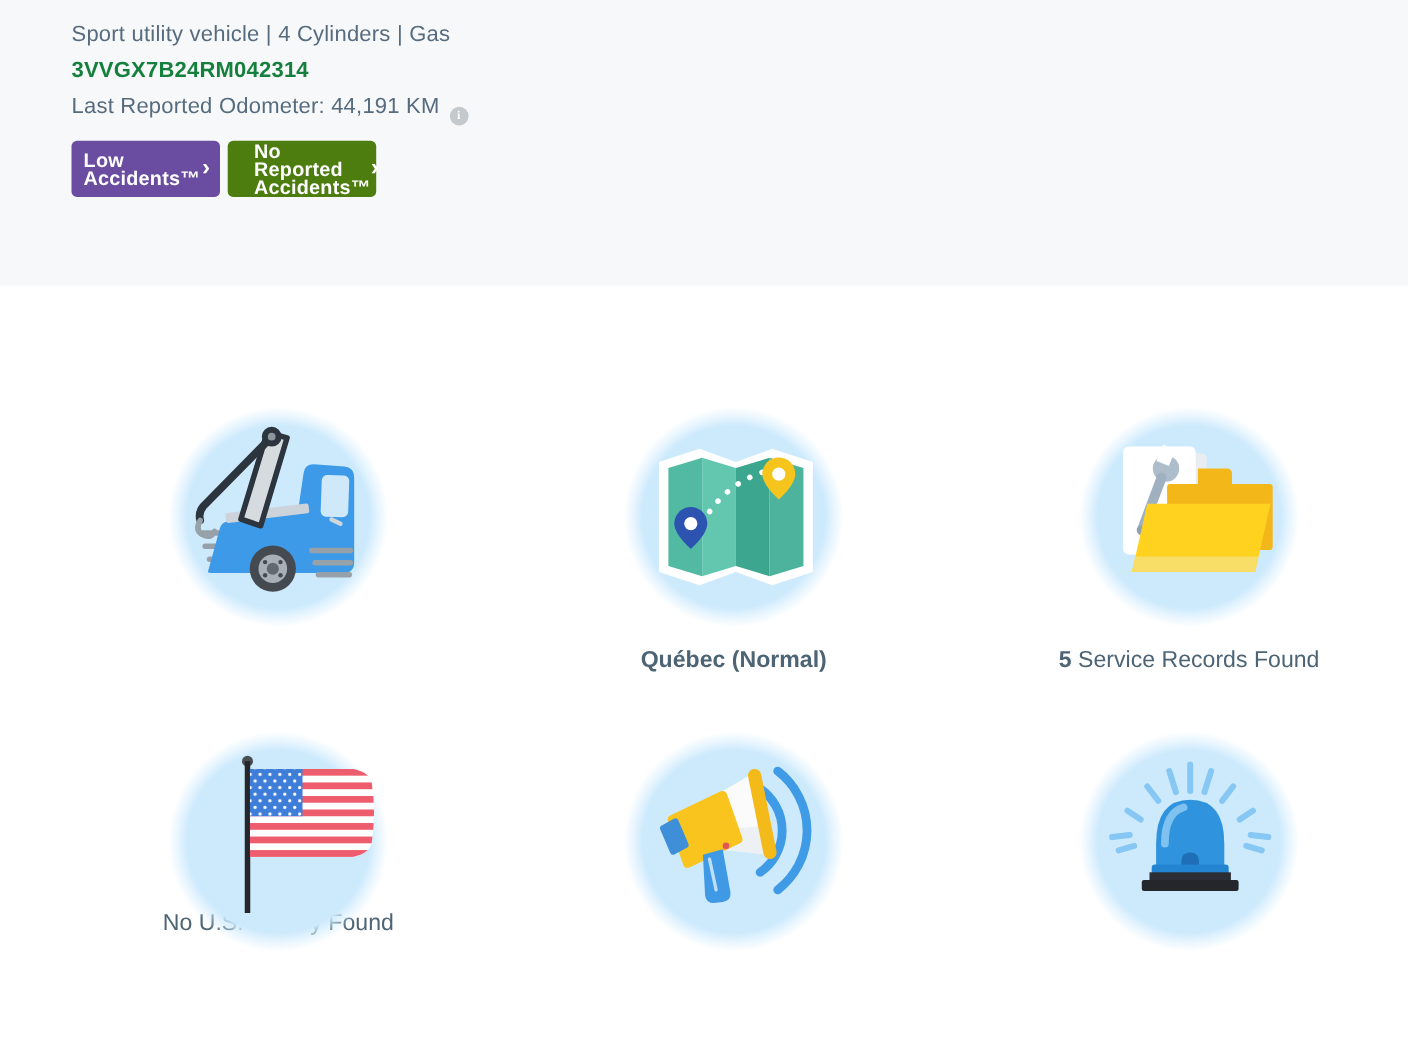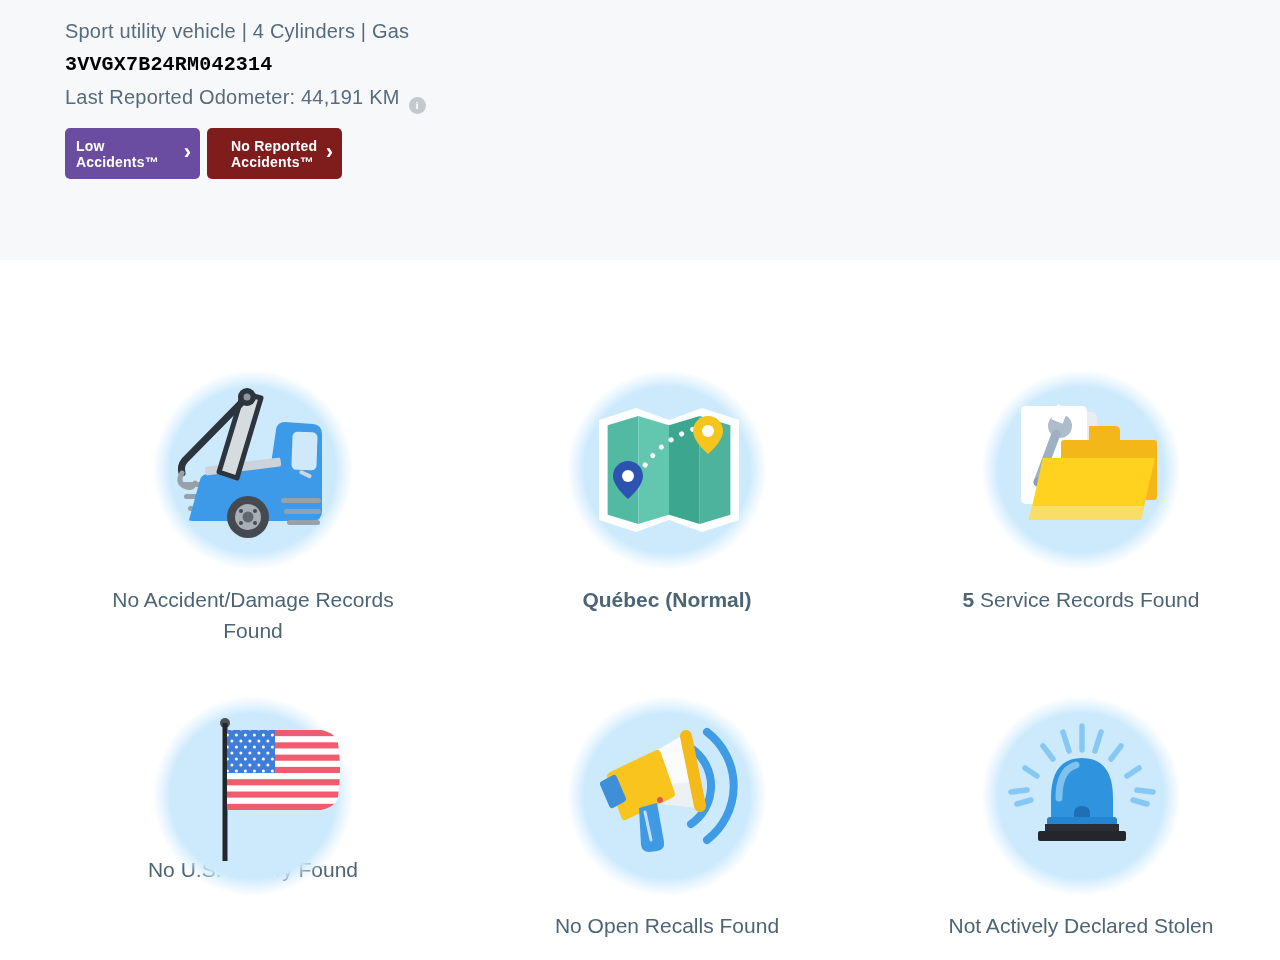--- a/index.html
+++ b/index.html
@@ -2,32 +2,32 @@
 <html><head>
 <meta charset="utf-8">
 <style>
   * { margin:0; padding:0; box-sizing:border-box; }
   html,body { width:1280px; height:960px; overflow:hidden; background:#ffffff;
               font-family:"Liberation Sans", sans-serif; }
 
   
   .top-summary { width:1280px; height:260px; background:#f7f8f9; padding:15px 0 0 65px; }
   .top-line { font-size:20px; line-height:33px; color:#566b7e; letter-spacing:.2px; }
-  .top-line.vin { font-weight:bold; color:#000000;font-family:Liberation Mono, monospace; }
+  .top-line.vin { font-weight:bold; color:#15803d; }
   .odo-row { display:flex; align-items:flex-end; gap:9px; }
   .info-icon { width:17px; height:17px; border-radius:50%; background:#c4c9ce; color:#ffffff;
                font-size:11px; font-weight:bold; font-family:"Liberation Serif", serif;
                display:flex; align-items:center; justify-content:center; cursor:pointer; }
 
   .badge-row { display:flex; gap:7px; margin-top:14px; }
   .badge { width:135px; height:51px; border-radius:5px; color:#ffffff; cursor:pointer;
            display:flex; align-items:center; justify-content:space-between; padding:0 9px 0 11px; }
   .badge.purple { background:#6a4ca0; }
-  .badge.blue   { background:#7f1d1d;padding-left:24px; }
-  .badge-lines { font-size:14px; font-weight:bold; line-height:16px; letter-spacing:.2px; }
+  .badge.blue   { background:#4d7c0f;padding-left:24px; }
+  .badge-lines { font-size:18px; font-weight:bold; line-height:16px; letter-spacing:.2px; }
   .badge-chev  { font-size:22px; font-weight:bold; line-height:1; padding-bottom:3px; }
 
   
   .grid { margin:110px 0 0 46px; width:1242px; display:grid;
           grid-template-columns:414px 414px 414px; }
   .cell { display:flex; flex-direction:column; align-items:center; }
   .cell.row2 { margin-top:50px; }
 
   .icon-circle { width:200px; height:200px; border-radius:50%; position:relative; flex:0 0 auto;
       background:radial-gradient(circle 100px at 50% 50%,
@@ -94,24 +94,20 @@
         <circle cx="95" cy="147" r="13" fill="#a8afb7"></circle>
         <circle cx="95" cy="147" r="5.5" fill="#62686f"></circle>
         <g fill="#454a51">
           <circle cx="88" cy="141" r="2"></circle>
             <circle cx="102" cy="141" r="2"></circle>
           <circle cx="88" cy="153" r="2"></circle>
             <circle cx="102" cy="153" r="2"></circle>
         </g>
         <rect x="146" y="102" width="13" height="4" rx="2" fill="#cfd6dc" transform="rotate(25 152 104)"></rect>
       </svg>
-    </div>
-    <div class="tile-label">
-      <div>No Accident/Damage Records</div>
-      <div>Found</div>
     </div>
   </div>
 
   <div class="cell">
     <div class="icon-circle">
       <svg viewBox="0 0 200 200">
         <polygon points="32,50 69,38 102,50 135,38 172,50 172,150 135,162 102,150 69,162 32,150" fill="#ffffff"></polygon>
         <g transform="translate(102,100) scale(0.93) translate(-102,-100)">
           <polygon points="36,52 69,42 69,158 36,148" fill="#52baa2"></polygon>
           <polygon points="69,42 102,52 102,148 69,158" fill="#63c7b0"></polygon>
@@ -198,23 +194,20 @@
         <polygon points="52,76 118,38 132,112 60,104" fill="#fbfbfb"></polygon>
         <polygon points="56,92 124,86 132,112 60,104" fill="#e9edf0" opacity="0.75"></polygon>
         <line x1="119" y1="40" x2="133" y2="110" stroke="#f4ba19" stroke-width="12" stroke-linecap="round"></line>
         <polygon points="44,80 90,58 104,98 58,120" fill="#f9c41d" stroke="#f9c41d" stroke-width="8" stroke-linejoin="round"></polygon>
         <polygon points="36,88 47,82 56,103 45,109" fill="#3e8fd8" stroke="#3e8fd8" stroke-width="6" stroke-linejoin="round"></polygon>
         <path d="M72,112 L90,107 L97,146 Q98,154 90,155 L82,156 Q75,156 74,149 Z" fill="#4099e4"></path>
         <path d="M78,116 L84,144" stroke="#bfe0f7" stroke-width="3" stroke-linecap="round" fill="none"></path>
         <circle cx="93" cy="104" r="3" fill="#e25555"></circle>
       </svg>
     </div>
-    <div class="tile-label">
-      <div>No Open Recalls Found</div>
-    </div>
   </div>
 
   <div class="cell row2">
     <div class="icon-circle">
       <svg viewBox="0 0 200 200">
         <g stroke="#86c8f3" stroke-width="5.5" fill="none" stroke-linecap="round">
           <line x1="101" y1="30" x2="101" y2="54"></line>
           <line x1="82" y1="36" x2="88" y2="55"></line>  
             <line x1="120" y1="36" x2="114" y2="55"></line>
           <line x1="62" y1="50" x2="72" y2="63"></line>  
@@ -227,18 +220,15 @@
             <line x1="166" y1="108" x2="152" y2="104"></line>
         </g>
         <path d="M70,126 V102 Q70,62 101,62 Q132,62 132,102 V126 Z" fill="#2f93dd"></path>
         <path d="M78,102 Q78,74 95,69" stroke="#7fc2ef" stroke-width="7" stroke-linecap="round" fill="none"></path>
         <path d="M93,126 v-8 q0,-8 8,-8 q8,0 8,8 v8 z" fill="#1e6fb5"></path>
         <rect x="66" y="121" width="70" height="9" rx="3" fill="#2385d1"></rect>
         <rect x="64" y="128" width="74" height="8" fill="#2b2e34"></rect>
         <rect x="57" y="135" width="88" height="10" rx="2" fill="#24262c"></rect>
       </svg>
     </div>
-    <div class="tile-label">
-      <div>Not Actively Declared Stolen</div>
-    </div>
   </div>
 
 </div>
 
 </body></html>

